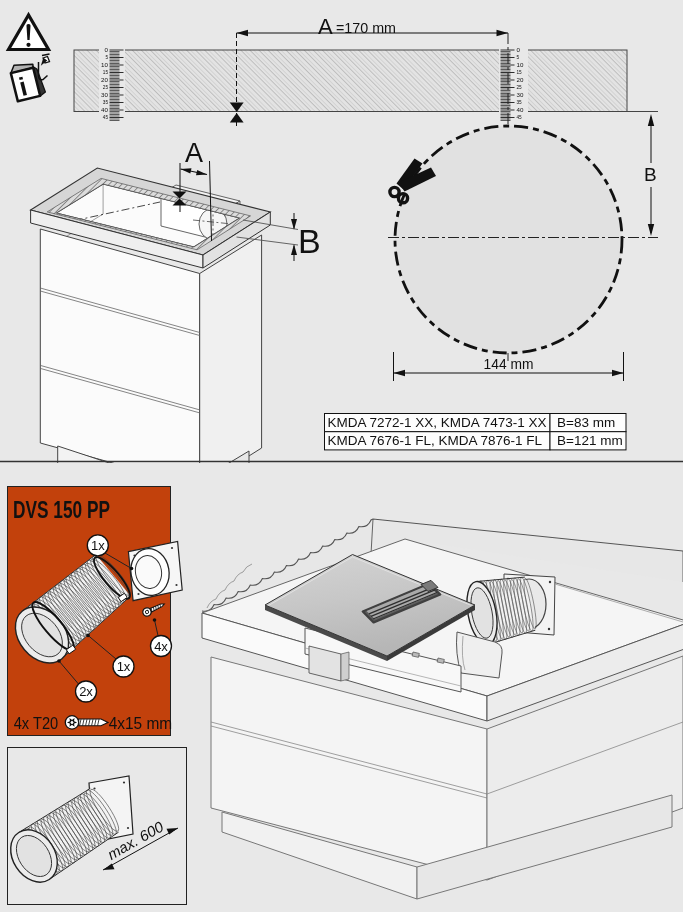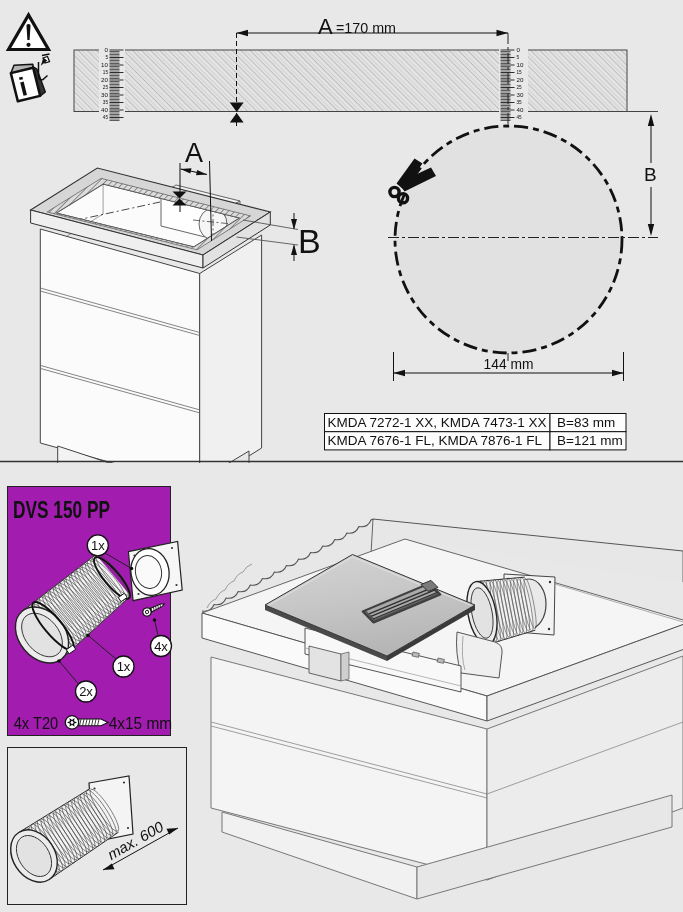--- a/index.html
+++ b/index.html
@@ -227,21 +227,21 @@
       <path d="M 11.5,-15.5 L 14.8,-12.3 L 17.5,12 L 11.5,14.8 Z" fill="#333" stroke="#111" stroke-width="1.3" stroke-linejoin="round"></path>
       <polygon points="-11.5,-14.5 11.5,-14.5 11.5,14.5 -11.5,14.5" fill="#fff" stroke="#111" stroke-width="2.5" stroke-linejoin="round"></polygon>
       <text x="-6.5" y="10.5" font-size="26" font-weight="bold" font-family="Liberation Serif,serif" fill="#111">i</text>
     </g>
     <line x1="42" y1="55.5" x2="49.5" y2="54" stroke="#111" stroke-width="1.5"></line>
     <polygon points="43,58 47.5,56.5 49.5,61.5 45,63" fill="#fff" stroke="#111" stroke-width="1.3"></polygon>
     <polygon points="40.8,65.8 43.3,57.8 47.3,60.6" fill="#111"></polygon>
     <path d="M 38.5,62 L 38.5,76 Q 38.5,80.5 43,79.5 L 47.5,75.5" fill="none" stroke="#111" stroke-width="1.5"></path>
     <line x1="0" y1="461.5" x2="683" y2="461.5" stroke="#333" stroke-width="1.6"></line>
   </svg>
-<div class="abs" style="left:7px;top:486px;width:164px;height:250px;border:1.8px solid #222;background:#a21caf;box-sizing:border-box"><svg width="177" height="247" viewBox="0 0 177 247">
+<div class="abs" style="left:7px;top:486px;width:164px;height:250px;border:1.8px solid #222;background:#c2410c;box-sizing:border-box"><svg width="177" height="247" viewBox="0 0 177 247">
       <text x="5" y="31" font-size="23" font-weight="bold" fill="#111" textLength="97" lengthAdjust="spacingAndGlyphs">DVS 150 PP</text>
       <polygon points="120.4,64.6 169.6,54.5 174.2,103 125.1,113.7" fill="#f6f6f6" stroke="#222" stroke-width="1.2"></polygon>
       <circle cx="126.5" cy="68.5" r="1.1" fill="#333"></circle>
       <circle cx="164" cy="61" r="1.1" fill="#333"></circle>
       <circle cx="168.5" cy="98" r="1.1" fill="#333"></circle>
       <circle cx="130.5" cy="107" r="1.1" fill="#333"></circle>
       <ellipse cx="142" cy="85" rx="19" ry="23.5" transform="rotate(-10 142 85)" fill="#fff" stroke="#222" stroke-width="1.3"></ellipse>
       <ellipse cx="140.5" cy="85" rx="13" ry="16.5" transform="rotate(-10 140.5 85)" fill="#fafafa" stroke="#333" stroke-width="1"></ellipse>
       <polygon points="53.9,171.7 122.6,108.9 87.9,67.5 14.1,124.3" fill="#f1f1f1" stroke="none"></polygon>
       <ellipse cx="41.1" cy="142.0" rx="6.0" ry="31.0" transform="rotate(-40 41.1 142.0)" fill="none" stroke="#444" stroke-width="0.6"></ellipse>

